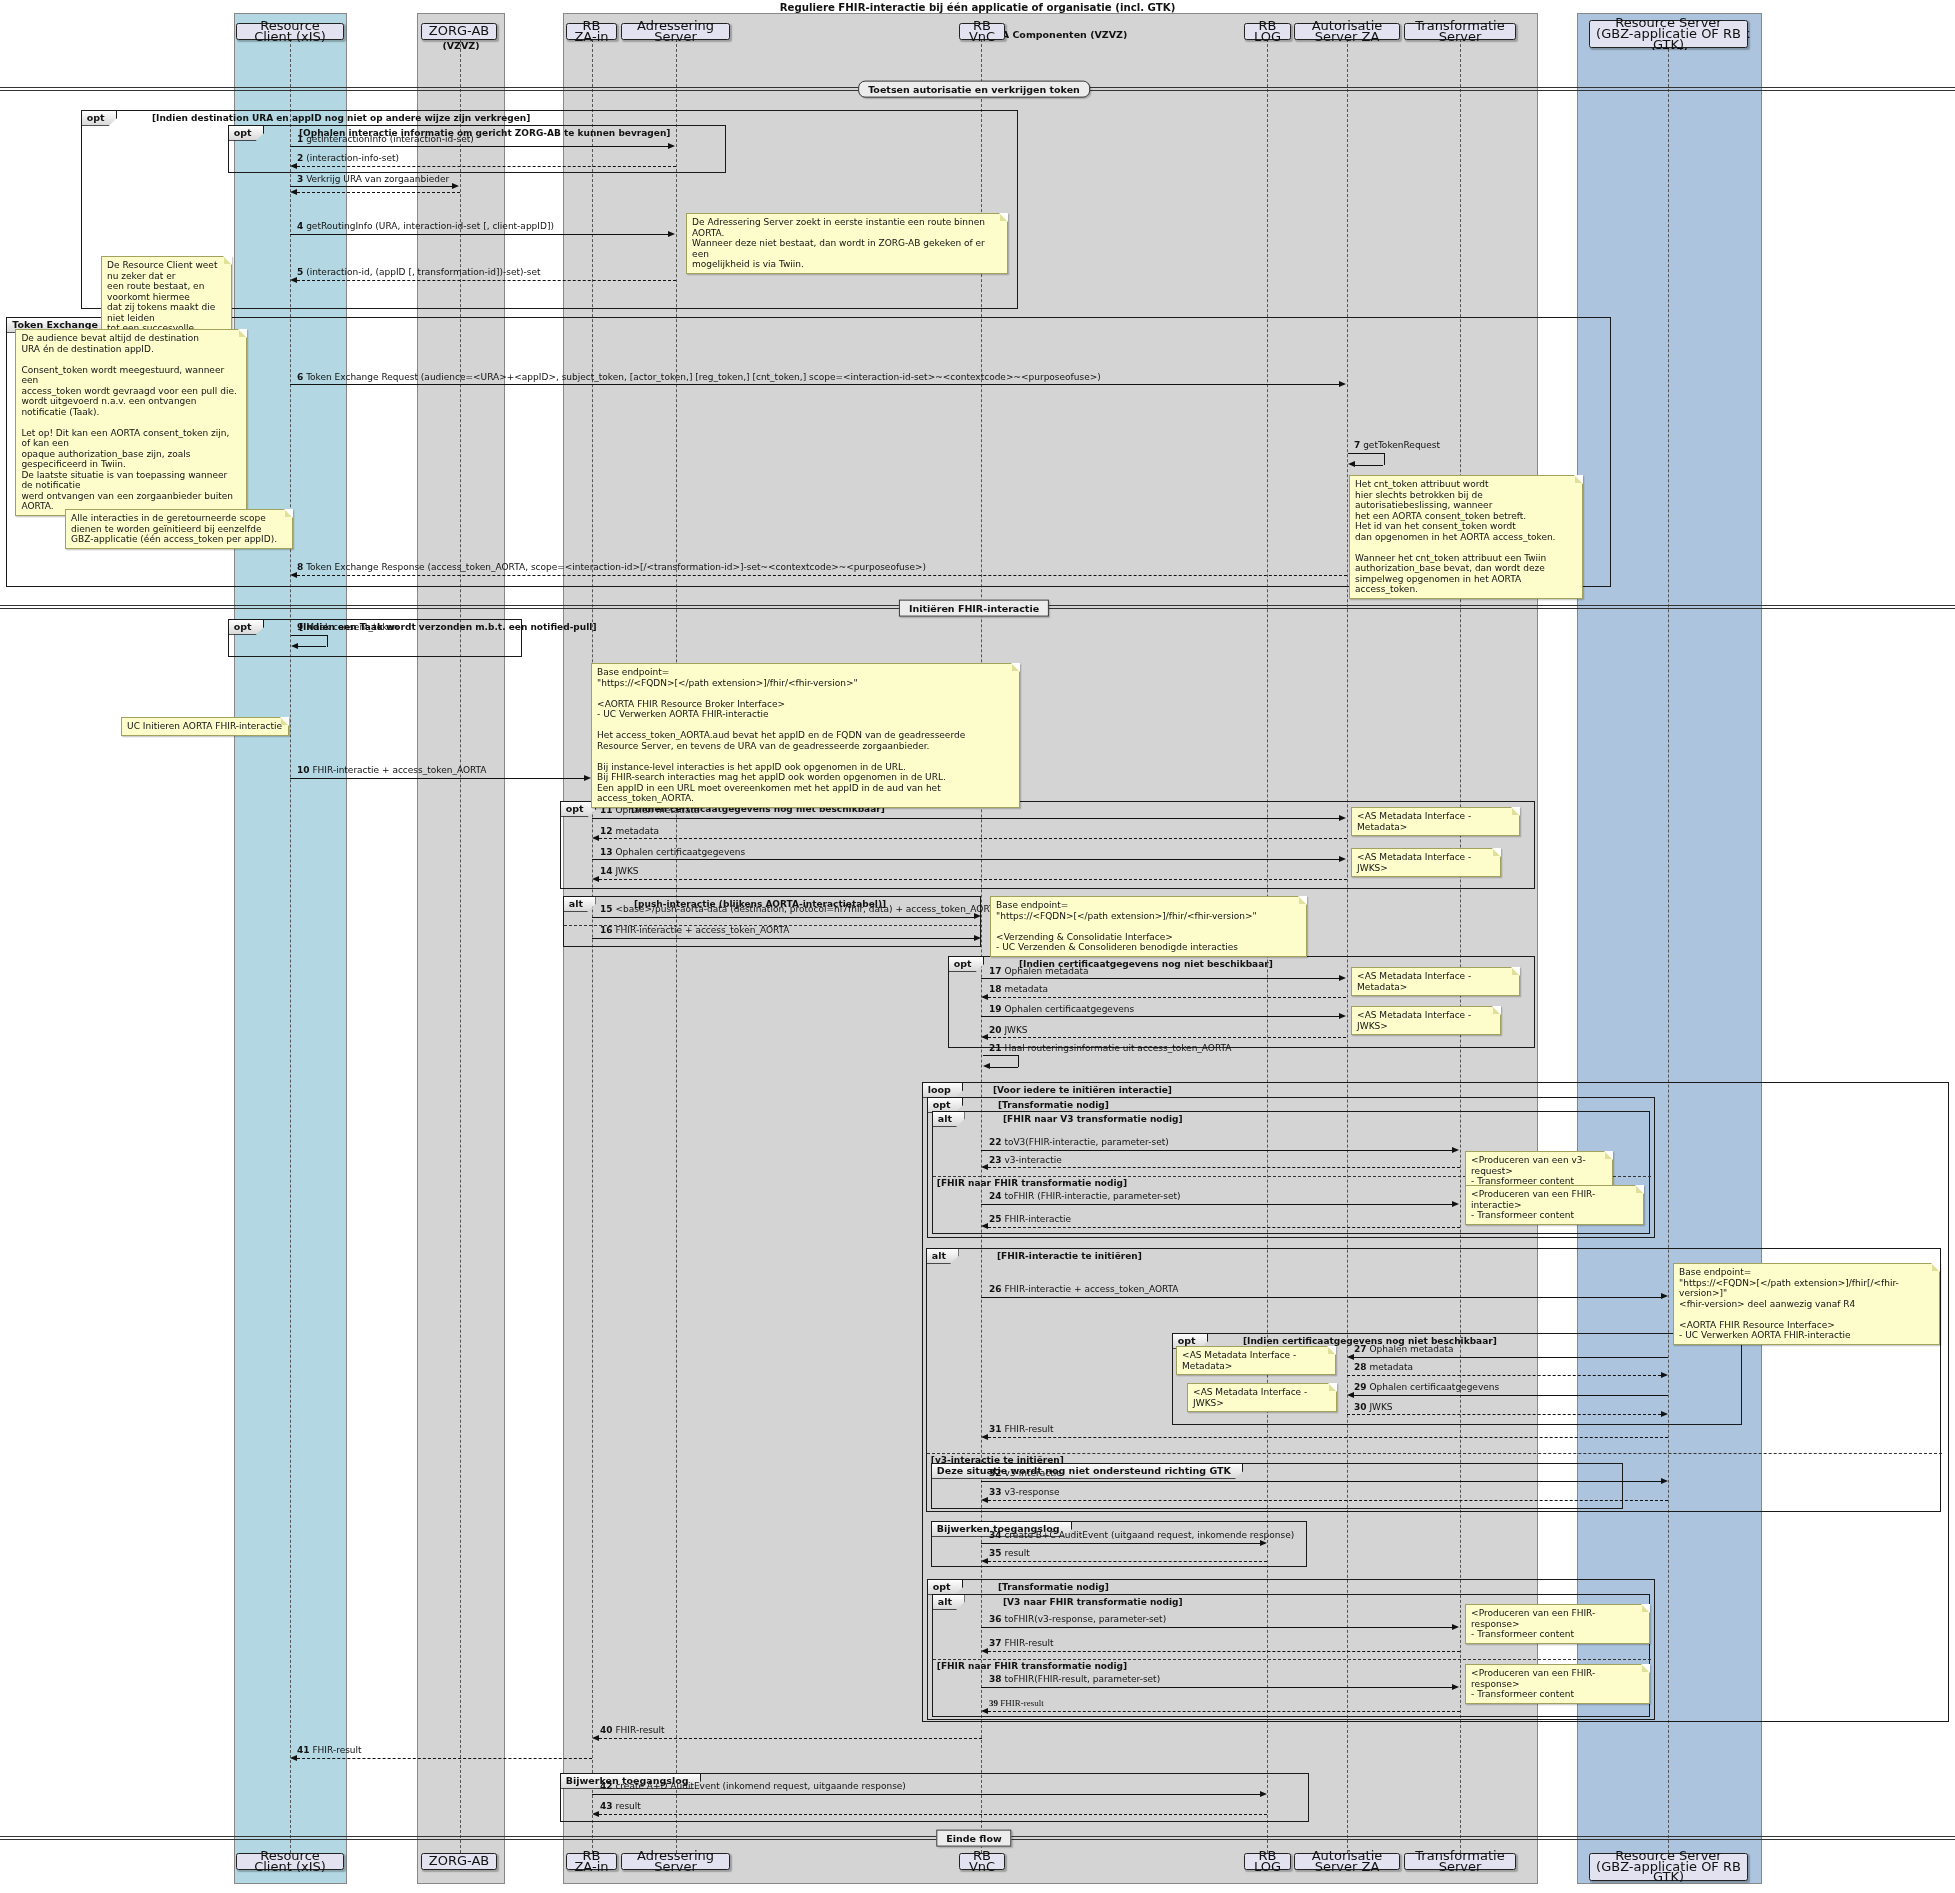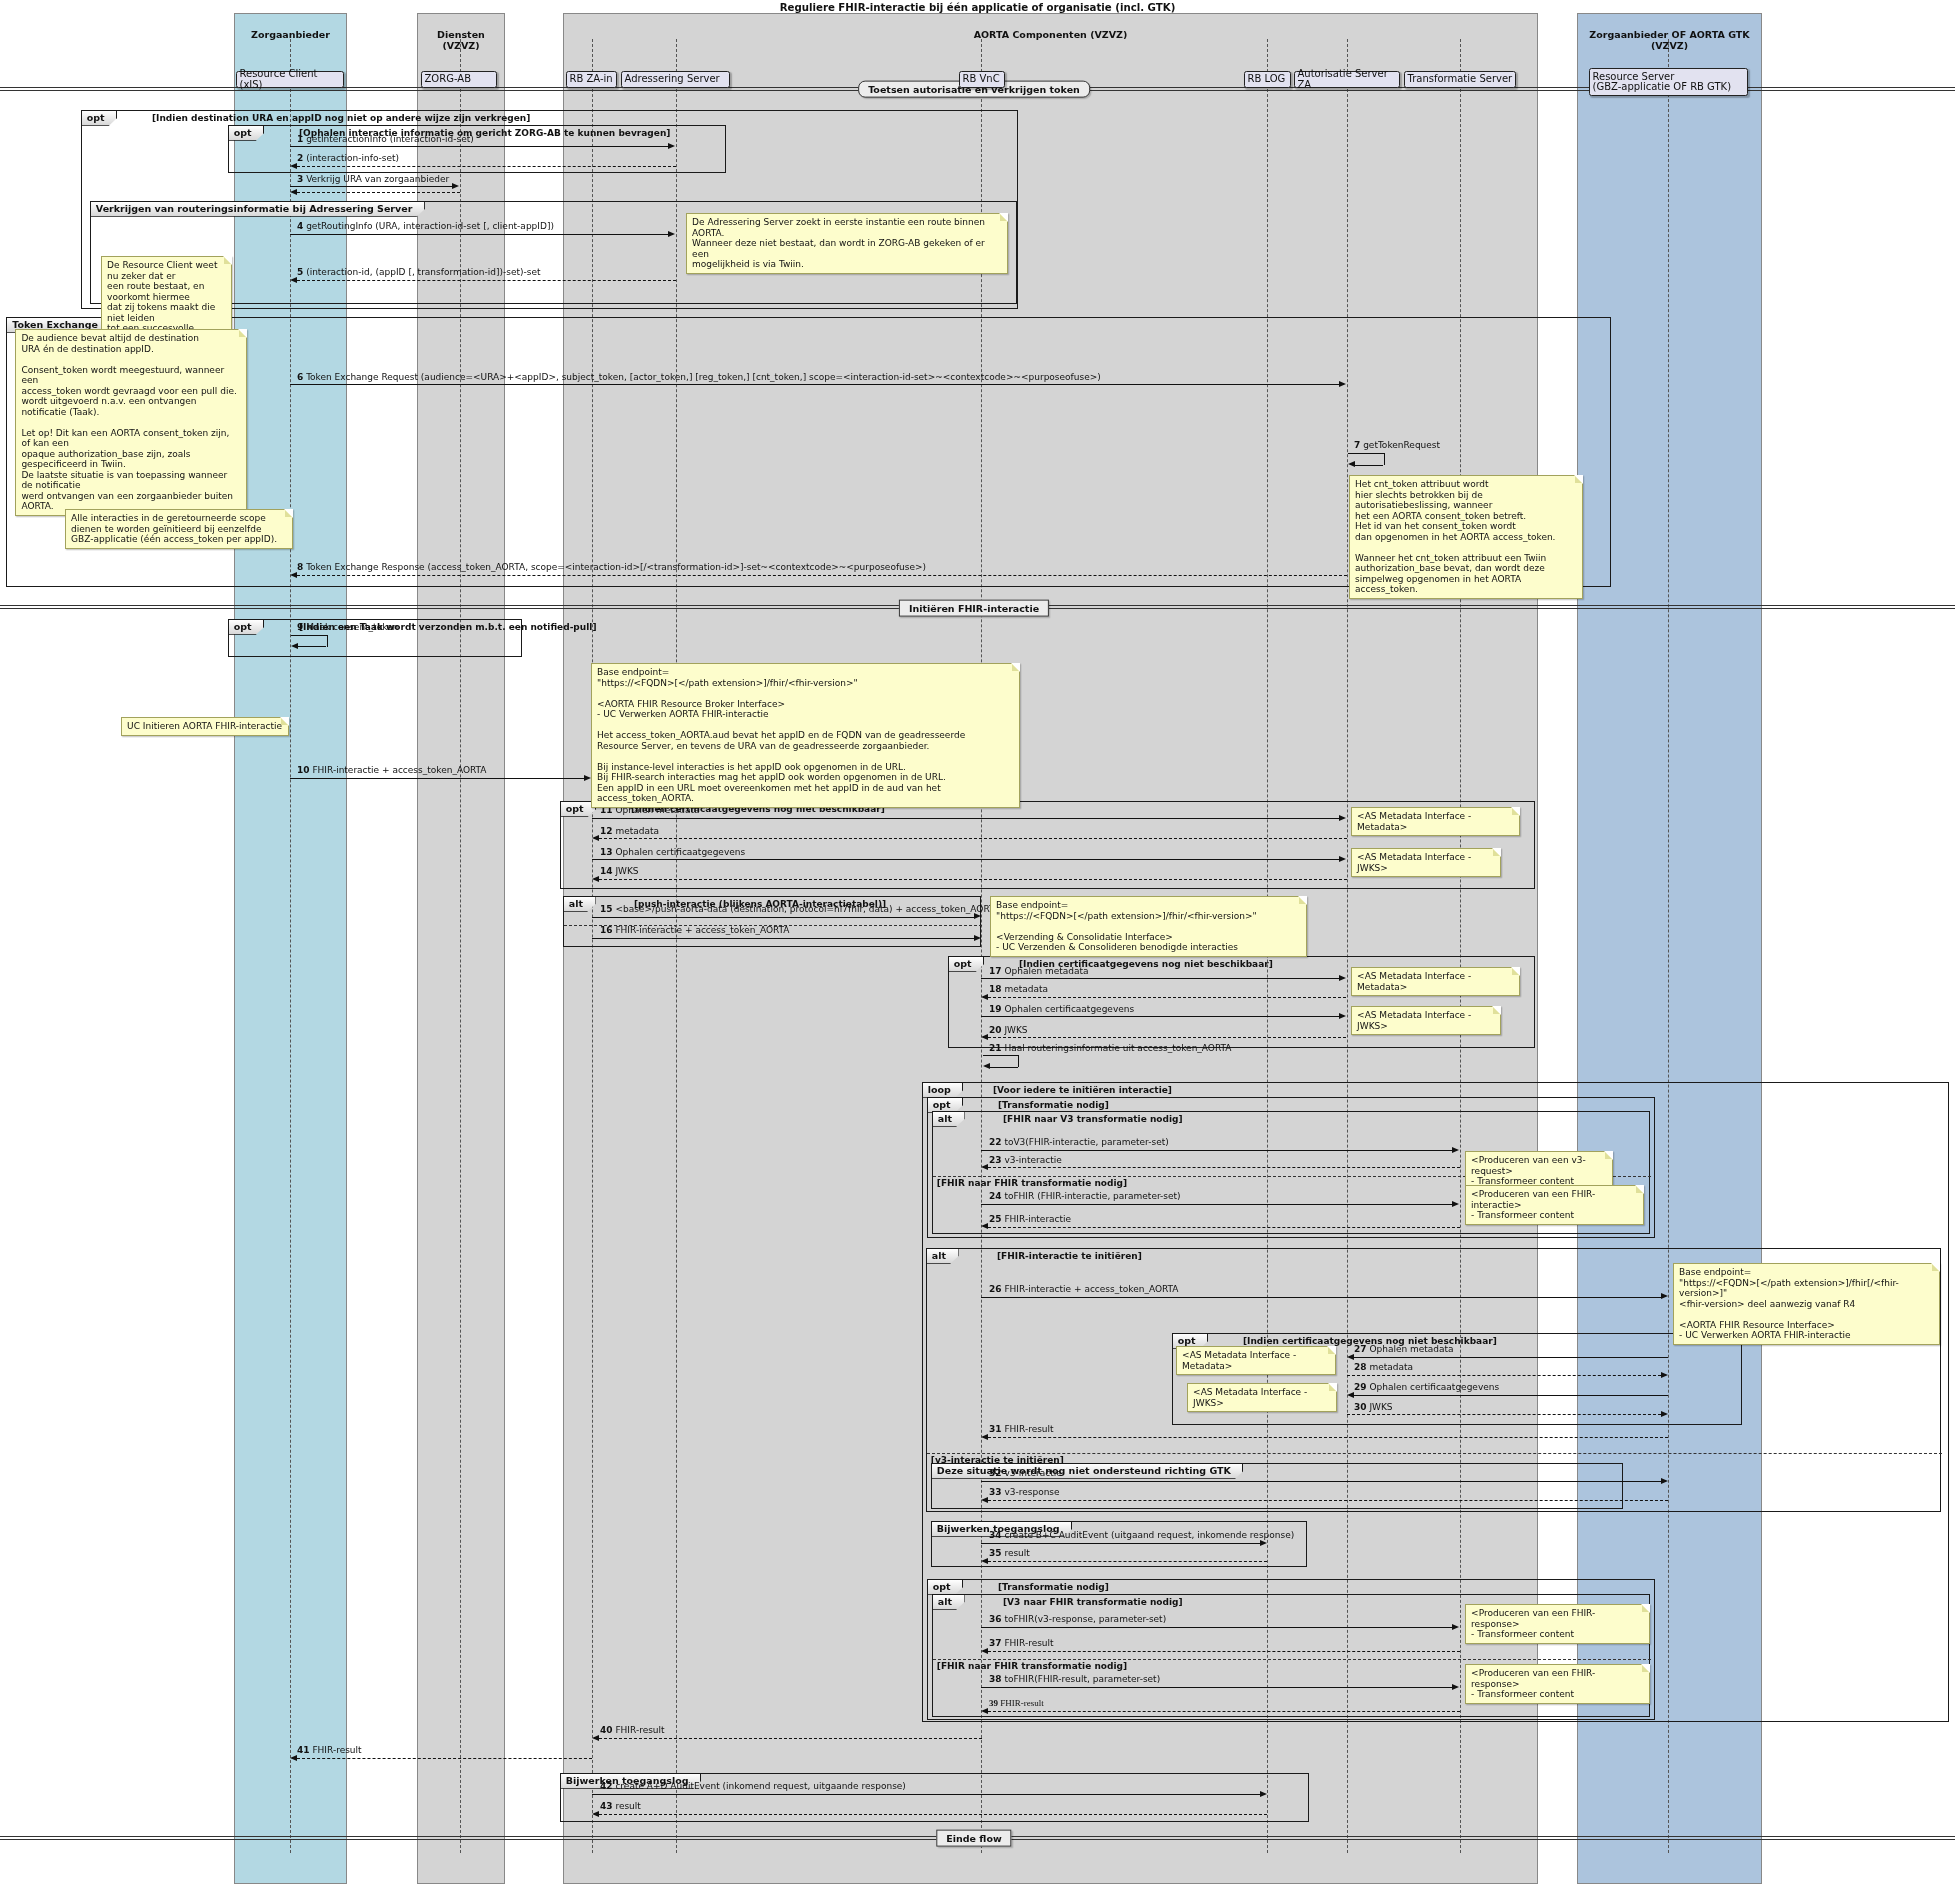--- a/index.html
+++ b/index.html
@@ -3,21 +3,21 @@
 <meta charset="utf-8">
 <style>
   html,body{margin:0;padding:0;background:#ffffff;}
   #canvas{position:relative;width:1955px;height:1894px;background:#ffffff;overflow:hidden;
           font-family:"DejaVu Sans","Liberation Sans",sans-serif;color:#111;}
   .band{position:absolute;top:12.7px;bottom:10.2px;border:0.6px solid #888;}
   .band-title{position:absolute;top:15.3px;width:100%;text-align:center;font-weight:bold;font-size:9.5px;}
   .lifeline{position:absolute;width:0;border-left:0.9px dashed #555;}
   .participant{position:absolute;background:#e2e2f0;border:1px solid #222;border-radius:2.5px;
                box-shadow:1.3px 1.3px 1.3px rgba(0,0,0,.25);display:flex;flex-direction:column;justify-content:center;
-               text-align:left;font-size:10px;line-height:10.8px;padding:1.3px 2.5px;box-sizing:border-box;margin-top:48px;}
+               text-align:center;font-size:13px;line-height:10.8px;padding:1.3px 2.5px;box-sizing:border-box;}
   .frame{position:absolute;border:1.3px solid #1a1a1a;box-sizing:border-box;}
   .frame-tab{position:absolute;left:-1.3px;top:-1.3px;background:linear-gradient(#ffffff,#d8d8d8);
              border:1.3px solid #1a1a1a;font-weight:bold;font-size:9.5px;line-height:11.5px;
              padding:1.3px 11.5px 1.3px 5.1px;clip-path:polygon(0 0,100% 0,100% 52%,calc(100% - 8.3px) 100%,0 100%);}
   .frame-guard{position:absolute;font-weight:bold;font-size:9px;white-space:nowrap;}
   .frame-else{position:absolute;border-top:1px dashed #333;}
   .frame-else-guard{position:absolute;font-weight:bold;font-size:9px;white-space:nowrap;}
   .msg-line{position:absolute;height:0;}
   .msg-line.solid{border-top:1px solid #111;}
   .msg-line.dashed{border-top:1px dashed #111;}
@@ -64,23 +64,20 @@
     <div class="lifeline" style="left: 1347px; top: 39px; height: 1814px;"></div>
     <div class="lifeline" style="left: 1460px; top: 39px; height: 1814px;"></div>
     <div class="lifeline" style="left: 1668px; top: 39px; height: 1814px;"></div>
     <div class="frame" style="left: 81px; top: 110px; width: 937px; height: 199px;">
       <div class="frame-tab">opt</div>
       <div class="frame-guard" style="left: 70px; top: 1.9px;">[Indien destination URA en appID nog niet op andere wijze zijn verkregen]</div>
     </div>
     <div class="frame" style="left: 228px; top: 125px; width: 498px; height: 48px;">
       <div class="frame-tab">opt</div>
       <div class="frame-guard" style="left: 70px; top: 1.9px;">[Ophalen interactie informatie om gericht ZORG-AB te kunnen bevragen]</div>
-    </div>
-    <div class="frame" style="left: 90px; top: 201px; width: 927px; height: 103px;">
-      <div class="frame-tab">Verkrijgen van routeringsinformatie bij Adressering Server</div>
     </div>
     <div class="frame" style="left: 6.4px; top: 317px; width: 1605px; height: 270px;">
       <div class="frame-tab">Token Exchange Request ZA-ZA</div>
     </div>
     <div class="frame" style="left: 228px; top: 619px; width: 294px; height: 38px;">
       <div class="frame-tab">opt</div>
       <div class="frame-guard" style="left: 70px; top: 1.9px;">[Indien een Taak wordt verzonden m.b.t. een notified-pull]</div>
     </div>
     <div class="frame" style="left: 560px; top: 801px; width: 975px; height: 88px;">
       <div class="frame-tab">opt</div>

